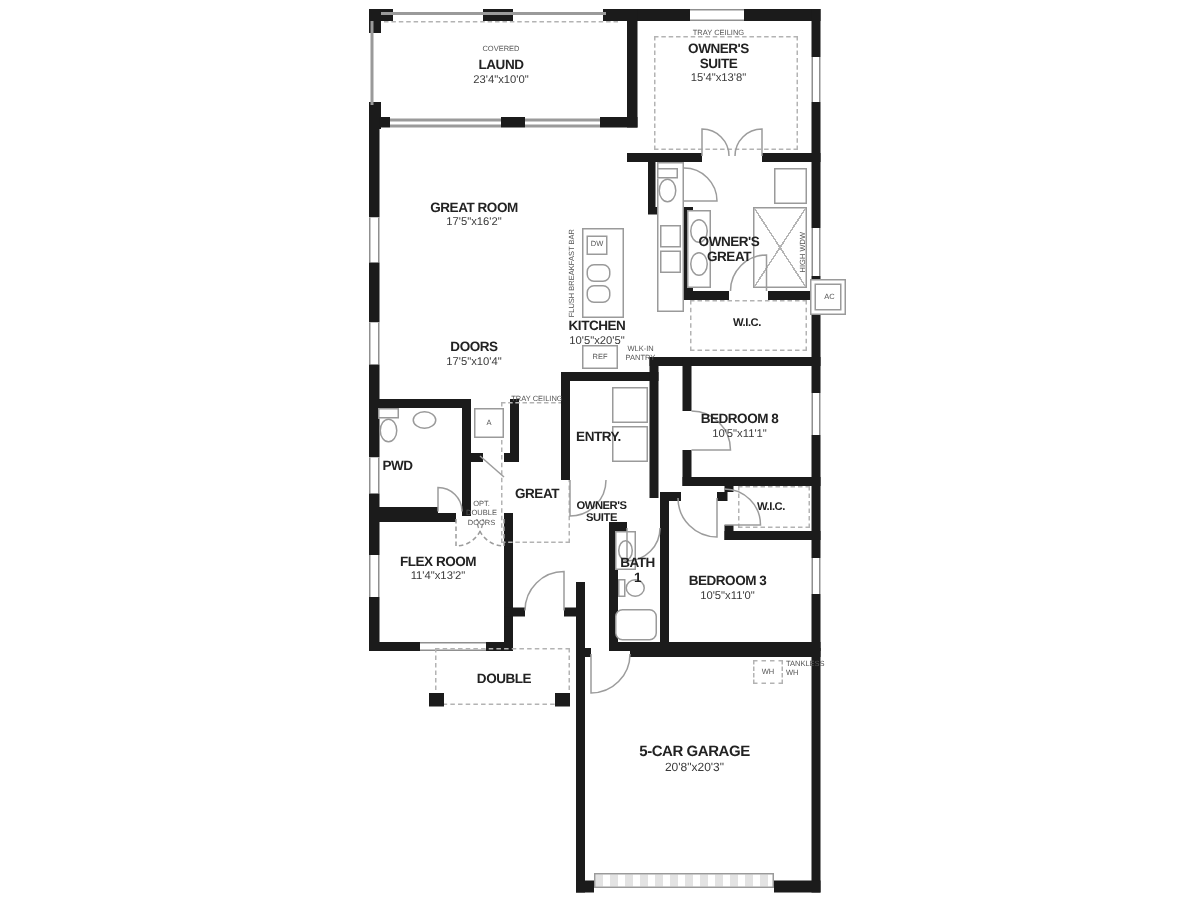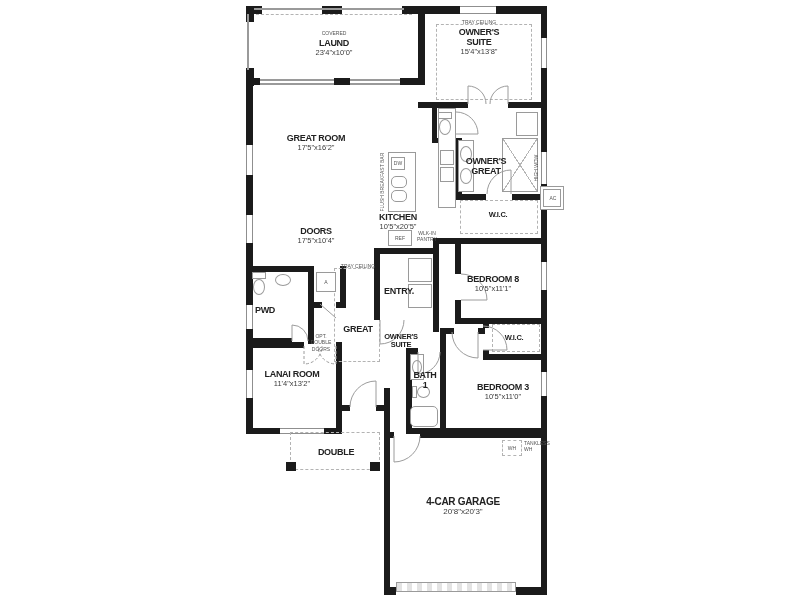--- a/index.html
+++ b/index.html
@@ -253,36 +253,36 @@
   </div>
 
   <div class="lbl" style="left:514px;top:334px">
     <span class="nm" style="font-size:7.5px">W.I.C.</span>
   </div>
 
   <div class="lbl" style="left:425px;top:370px;width:28px">
     <span class="nm">BATH 1</span>
   </div>
 
-  <div class="lbl" style="left:503px;top:382px">
+  <div class="lbl" style="left:485px;top:382px">
     <span class="nm">BEDROOM 3</span>
     <span class="dm">10'5"x11'0"</span>
   </div>
 
   <div class="lbl" style="left:292px;top:369px">
-    <span class="nm">LANAI ROOM</span>
+    <span class="nm">FLEX ROOM</span>
     <span class="dm">11'4"x13'2"</span>
   </div>
 
   <div class="lbl" style="left:336px;top:447px">
     <span class="nm">DOUBLE</span>
   </div>
 
   <div class="lbl" style="left:463px;top:496px">
-    <span class="nm" style="font-size:10px">4-CAR GARAGE</span>
+    <span class="nm" style="font-size:10px">5-CAR GARAGE</span>
     <span class="dm" style="font-size:8px">20'8"x20'3"</span>
   </div>
 
   <div class="micro" style="left:308px;top:333px;width:26px">OPT. DOUBLE DOORS</div>
   <div class="micro vtext" style="left:352px;top:179px;width:60px">FLUSH BREAKFAST BAR</div>
   <div class="micro" style="left:390px;top:235px;width:20px">REF</div>
   <div class="micro" style="left:392px;top:160px;width:12px">DW</div>
   <div class="micro" style="left:414px;top:230px;width:26px">WLK-IN PANTRY</div>
   <div class="micro" style="left:505px;top:445px;width:14px">WH</div>
   <div class="micro" style="left:524px;top:440px;width:26px;text-align:left">TANKLESS WH</div>

